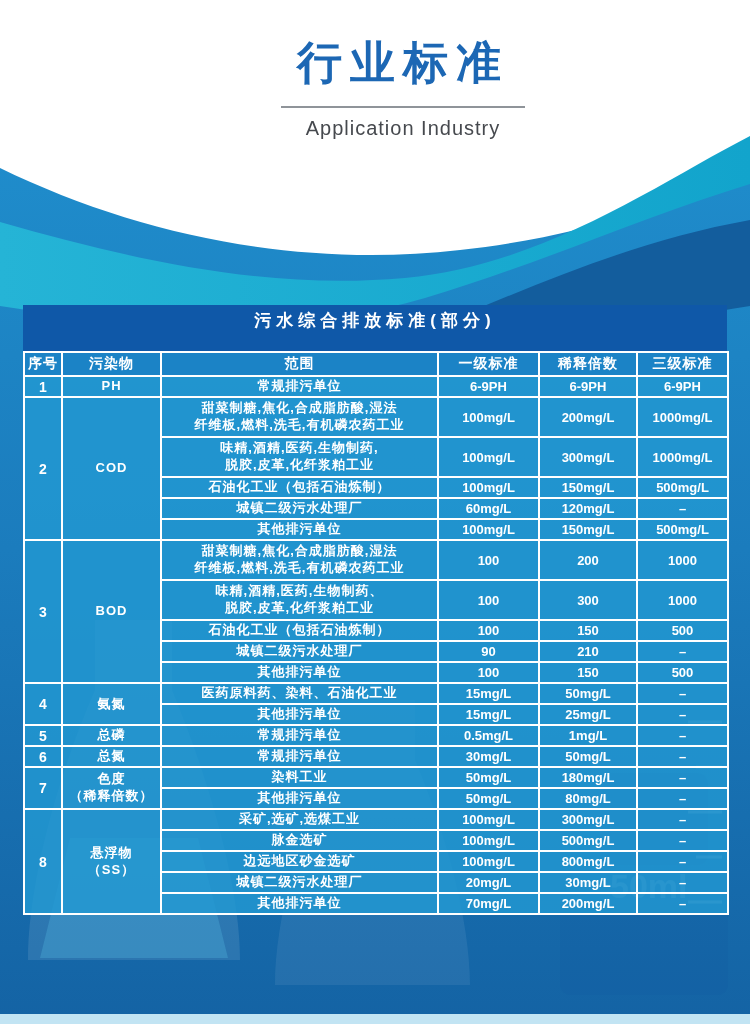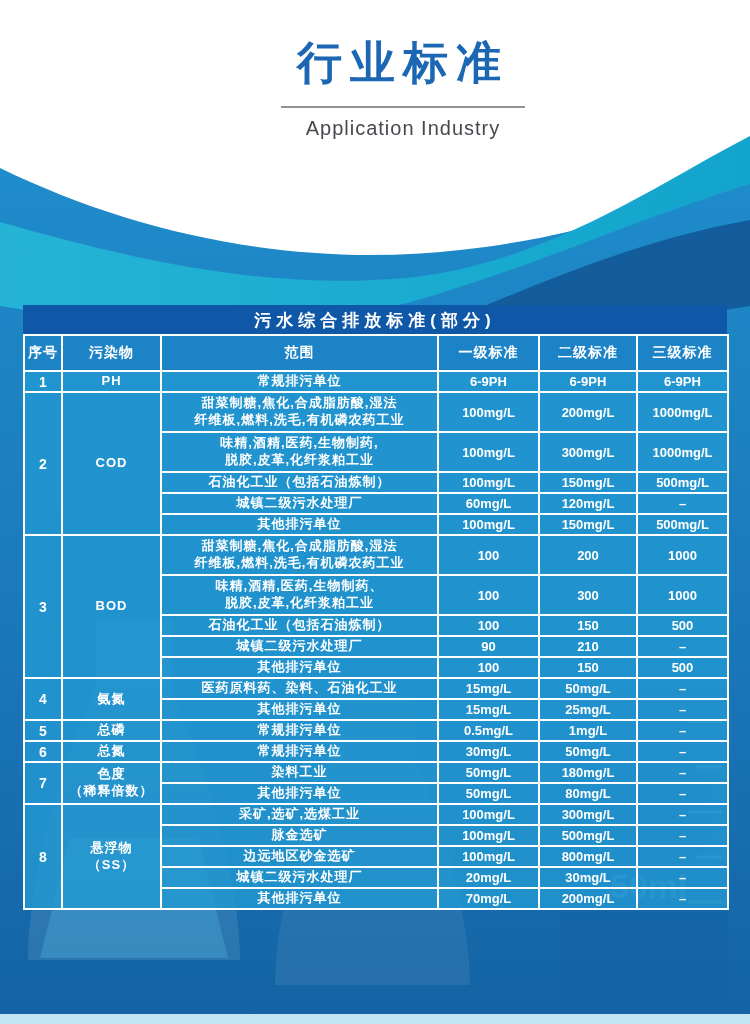--- a/index.html
+++ b/index.html
@@ -16,32 +16,32 @@
   .page-title {
     font-size:45px; font-weight:bold; letter-spacing:8px;
     color:var(--accent-blue, #1c67b4);
   }
   .divider { width:244px; height:2px; background:#8f9499; margin:13px auto 9px auto; }
   .subtitle { font-size:20px; letter-spacing:1px; color:#46494e; }
 
   
   .table-wrap { position:absolute; left:23px; top:305px; width:704px; }
   .table-title-bar {
-    height:29px; line-height:31px; text-align:center;
+    height:46px; line-height:31px; text-align:center;
     background:var(--title-bar, #0f58a8);
     color:#fff; font-size:17px; font-weight:bold; letter-spacing:5px;
   }
   table { width:704px; border-collapse:collapse; table-layout:fixed; }
   th, td {
     border:2px solid #fff; color:#fff; font-weight:bold;
     text-align:center; vertical-align:middle; padding:1px 3px;
   }
   th {
     background:var(--header-row, #1b83c6);
-    height:36px; font-size:14px; letter-spacing:1px;
+    height:24px; font-size:14px; letter-spacing:1px;
   }
   td {
     background:rgba(34,153,210,0.82);
     height:21px; font-size:13px;
   }
   tr.r2 td { height:40px; }
   td.scope-cell, td.pollutant-cell { white-space:pre-line; line-height:1.3; letter-spacing:1px; }
   td.num-cell { font-size:14px; }
 
   
@@ -114,21 +114,21 @@
         <col style="width:101px">
           <col style="width:98px">
           <col style="width:91px">
       </colgroup>
       <thead>
         <tr>
           <th>序号</th>
           <th>污染物</th>
           <th>范围</th>
           <th>一级标准</th>
-          <th>二级标准</th>
+          <th>稀释倍数</th>
           <th>三级标准</th>
         </tr>
       </thead>
       <tbody>
 
         <tr>
           <td class="num-cell">1</td>
           <td class="pollutant-cell">PH</td>
           <td class="scope-cell">常规排污单位</td>
           <td>6-9PH</td>

